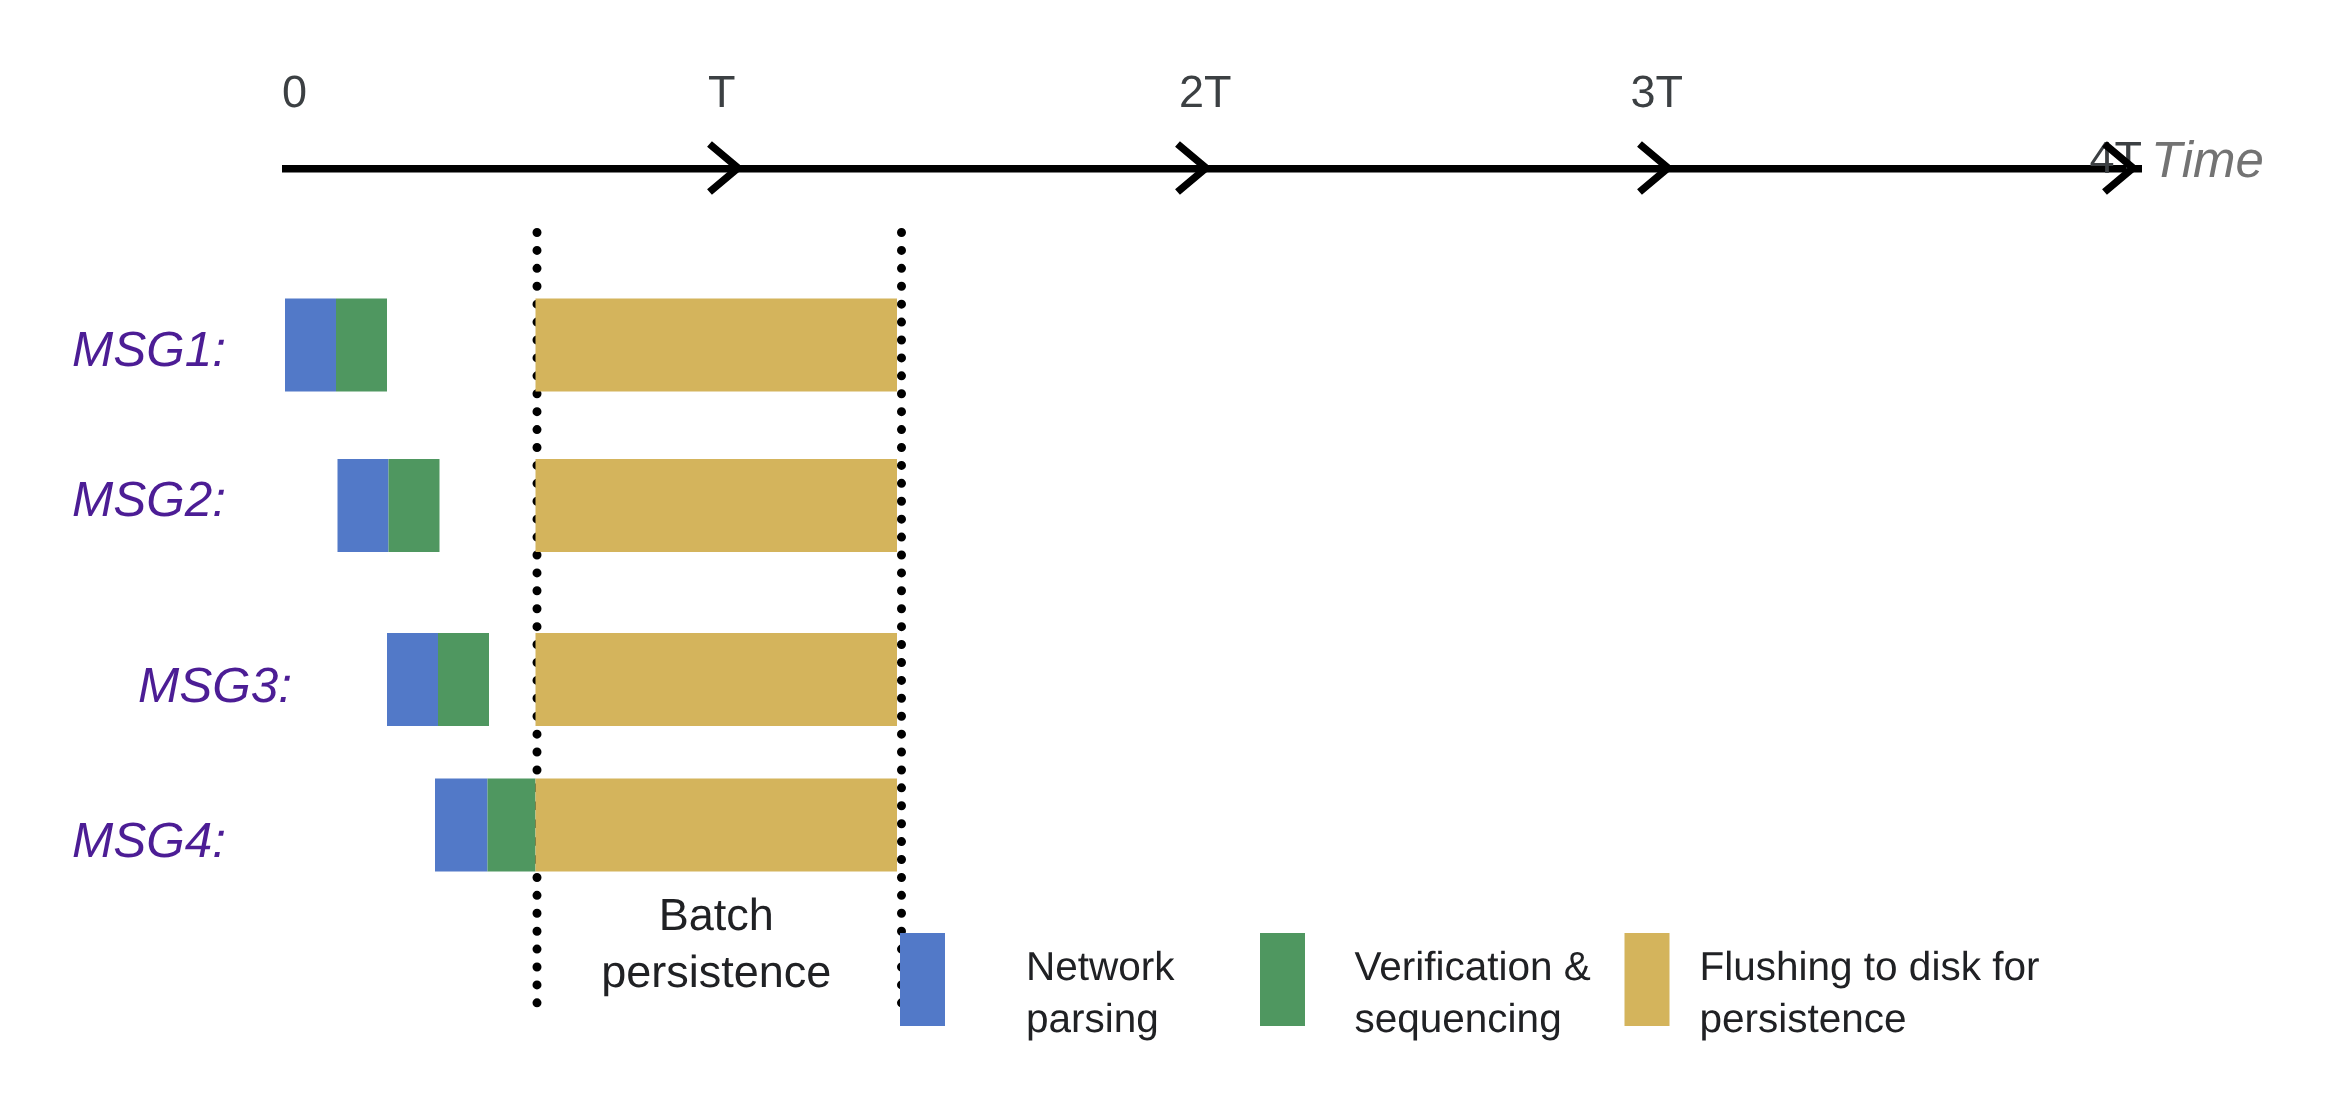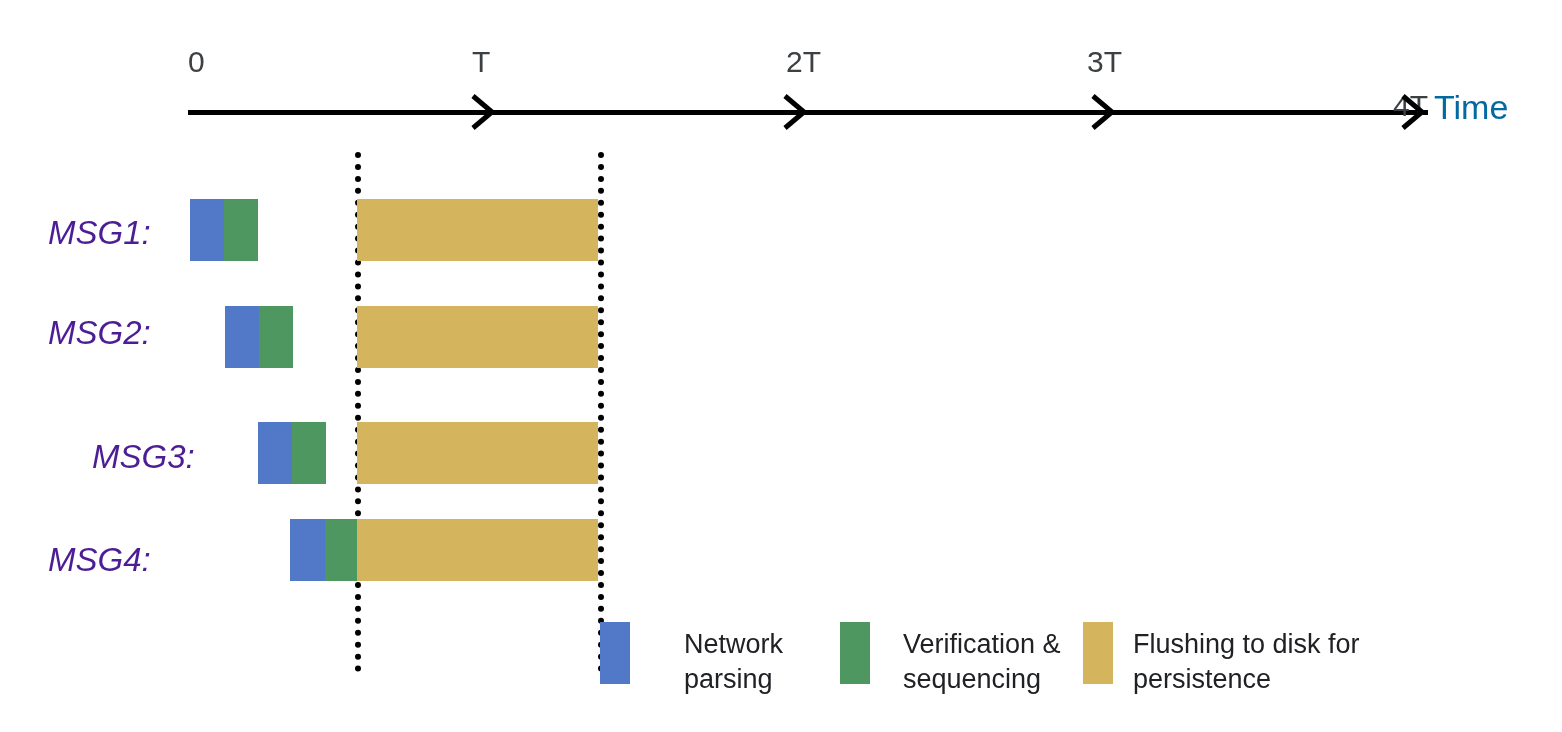--- a/index.html
+++ b/index.html
@@ -40,21 +40,22 @@
     top: 93px;
     width: 26px;
     height: 38px;
   }
   .axis-arrow svg { display: block; }
   .time-label {
     position: absolute;
     left: 1434px;
     top: 90px;
     font-size: 34px;
-    color: #0369a1;
+    font-style: italic;
+    color: #737373;
     white-space: nowrap;
     line-height: 1;
   }
 
   
   .batch-line {
     position: absolute;
     top: 152px;
     width: 0;
     height: 520px;
@@ -154,20 +155,22 @@
       <div class="msg-label" style="top: 440px; margin-left: 44px;">MSG3:</div>
       <div class="seg" style="left: 258px; top: 422px; width: 34px; background: rgb(82, 121, 200);"></div>
       <div class="seg" style="left: 292px; top: 422px; width: 34px; background: rgb(79, 151, 96);"></div>
       <div class="seg" style="left: 357px; top: 422px; width: 241px; background: rgb(212, 180, 92);"></div>
       <div class="msg-label" style="top: 543px;">MSG4:</div>
       <div class="seg" style="left: 290px; top: 519px; width: 35px; background: rgb(82, 121, 200);"></div>
       <div class="seg" style="left: 325px; top: 519px; width: 32px; background: rgb(79, 151, 96);"></div>
       <div class="seg" style="left: 357px; top: 519px; width: 241px; background: rgb(212, 180, 92);"></div>
     </div>
 
+  <div class="batch-caption">Batch
+persistence</div>
 
   <div id="legend">
       <div class="legend-swatch" style="left: 600px; top: 622px; background: rgb(82, 121, 200);"></div>
       <div class="legend-text" style="left: 684px; top: 627px;">Network
 parsing</div>
       <div class="legend-swatch" style="left: 840px; top: 622px; background: rgb(79, 151, 96);"></div>
       <div class="legend-text" style="left: 903px; top: 627px;">Verification &amp;
 sequencing</div>
       <div class="legend-swatch" style="left: 1083px; top: 622px; background: rgb(212, 180, 92);"></div>
       <div class="legend-text" style="left: 1133px; top: 627px;">Flushing to disk for

